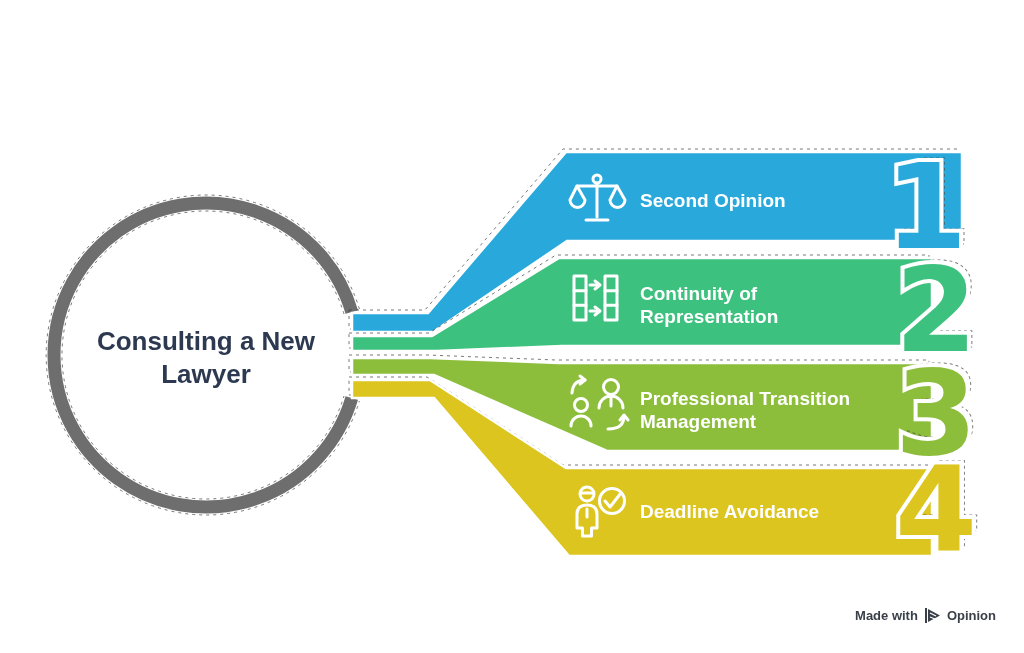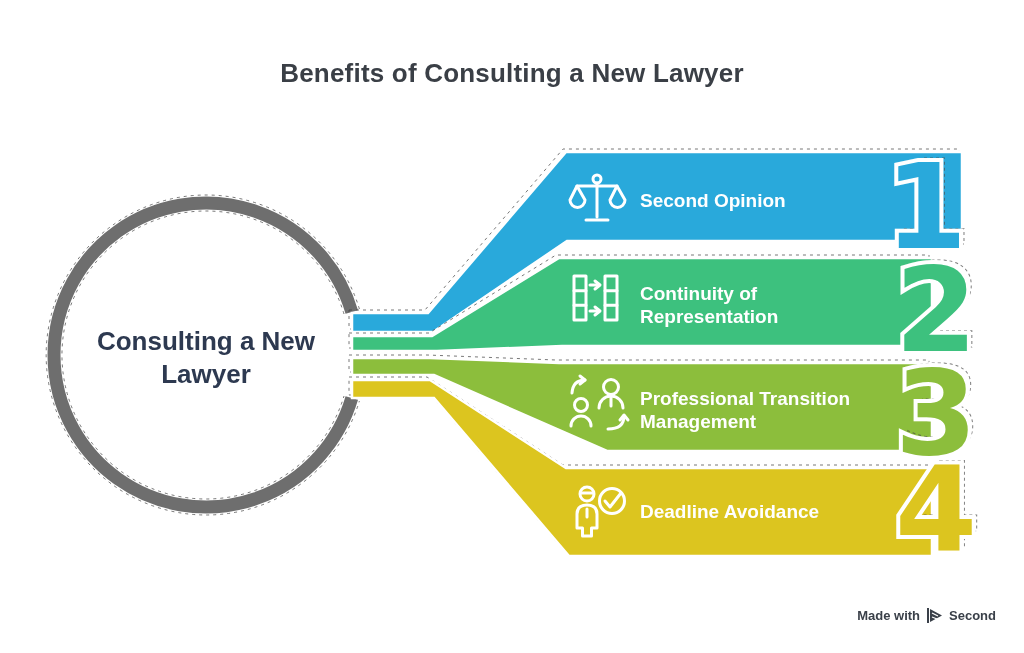--- a/index.html
+++ b/index.html
@@ -28,21 +28,20 @@
   .footer{
     position:absolute;top:607px;right:28px;display:flex;align-items:center;gap:6px;
     font-size:13px;font-weight:700;color:#3a4049;text-align:center;
   }
 </style>
 </head>
 <body>
 
 <div class="stage">
 
-  <div class="title">Benefits of Consulting a New Lawyer</div>
 
   <svg class="diagram" width="1024" height="653" viewBox="0 0 1024 653">
 
     <g>
       <path class="sk" d="M 359.4 309 A 160 160 0 1 0 359.4 401"></path>
       <path class="sk" d="M 344 314 A 144 144 0 1 0 344 396"></path>
       <path d="M 351.8 312 A 152 152 0 1 0 351.8 398" fill="none" stroke-width="13" stroke="#6E6E6E"></path>
       <text class="center-label" x="206" y="350">Consulting a New</text>
       <text class="center-label" x="206" y="383">Lawyer</text>
     </g>
@@ -119,16 +118,16 @@
     </g>
   </svg>
 
   <div class="footer">
     <span>Made with</span>
     <svg width="17" height="17" viewBox="0 0 17 17">
       <path d="M2 1 V16" stroke="#3a4049" stroke-width="2" fill="none"></path>
       <polygon points="4,2 16,8.5 4,15" fill="#3a4049"></polygon>
       <path d="M6 6 L12 9 M6 10 L11 12" stroke="#ffffff" stroke-width="1.2"></path>
     </svg>
-    <span>Second</span>
+    <span>Opinion</span>
   </div>
 
 </div>
 
 </body></html>

